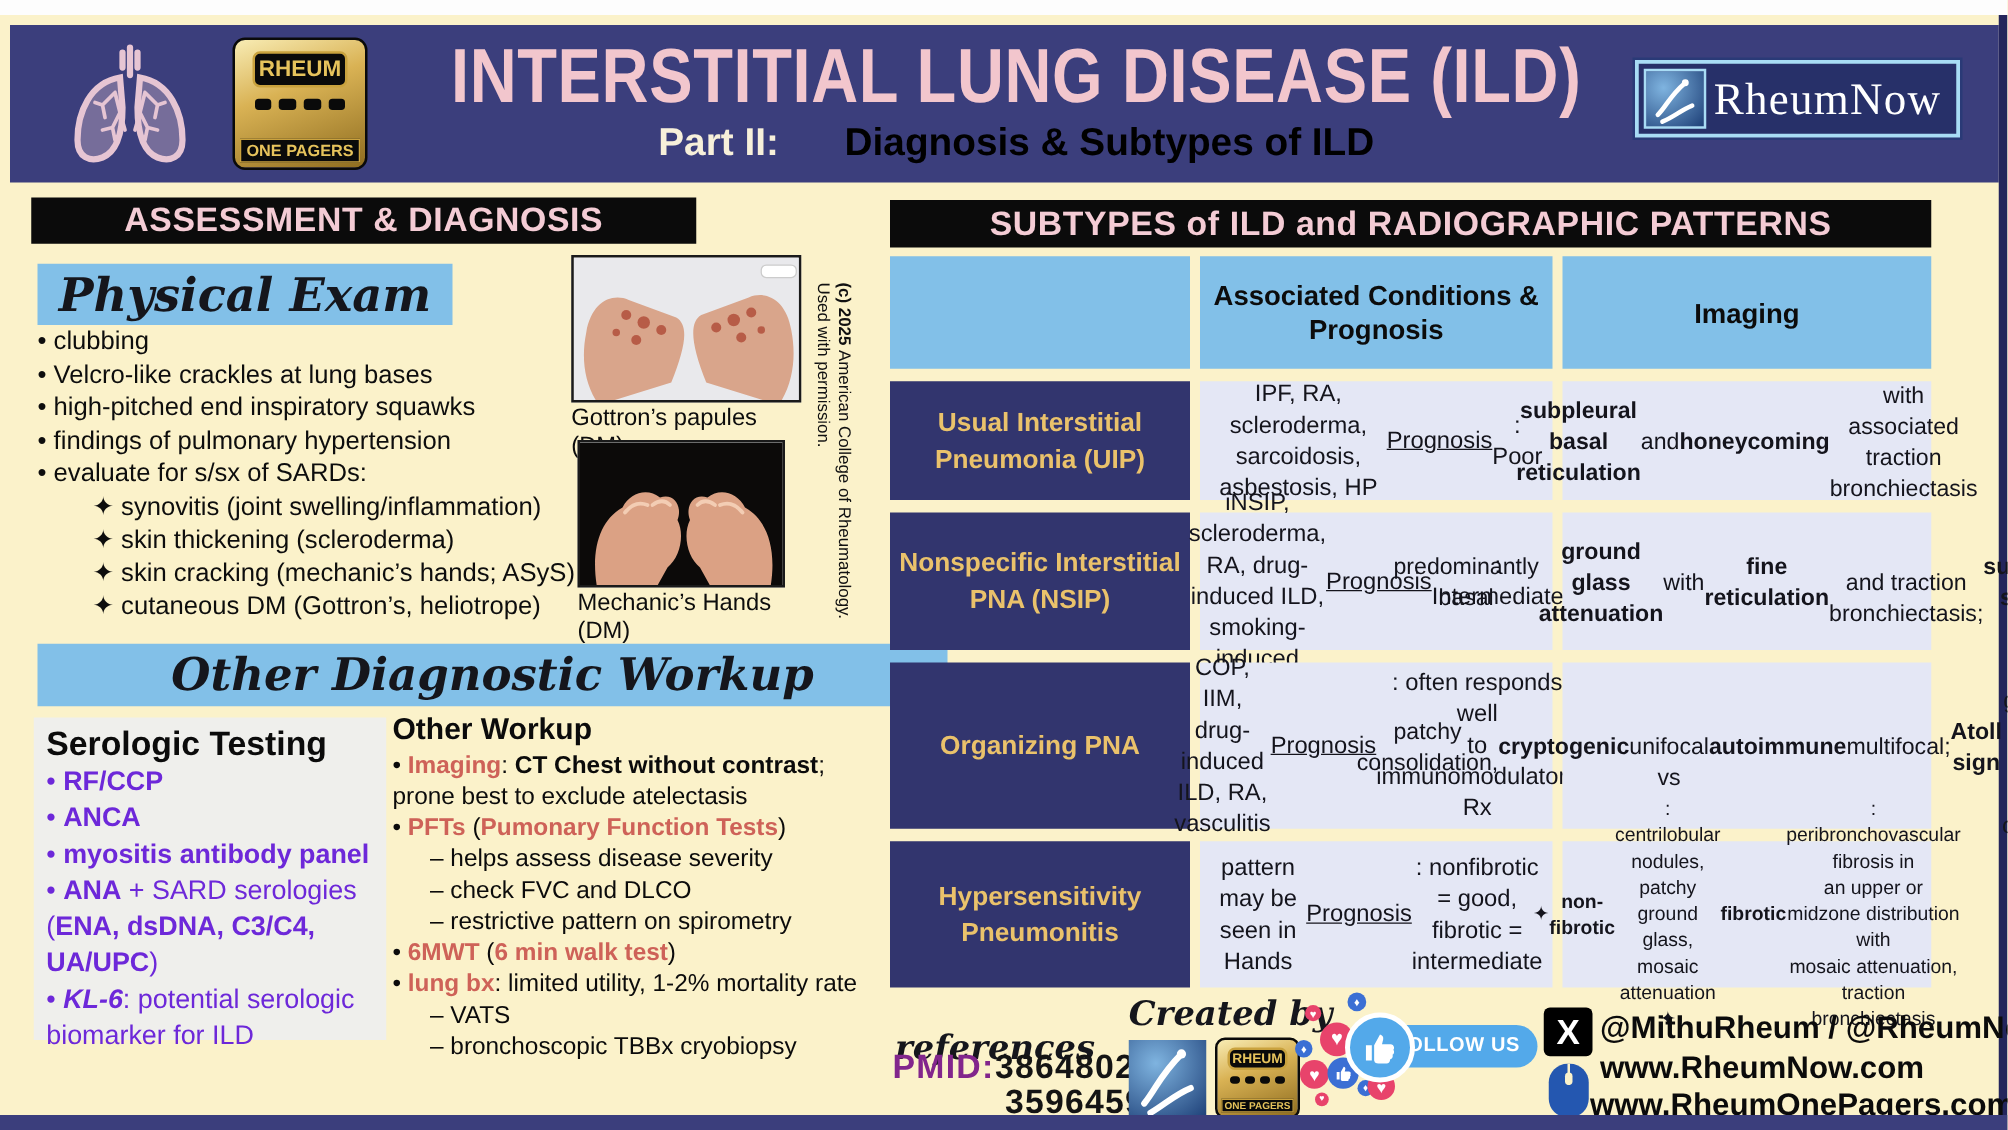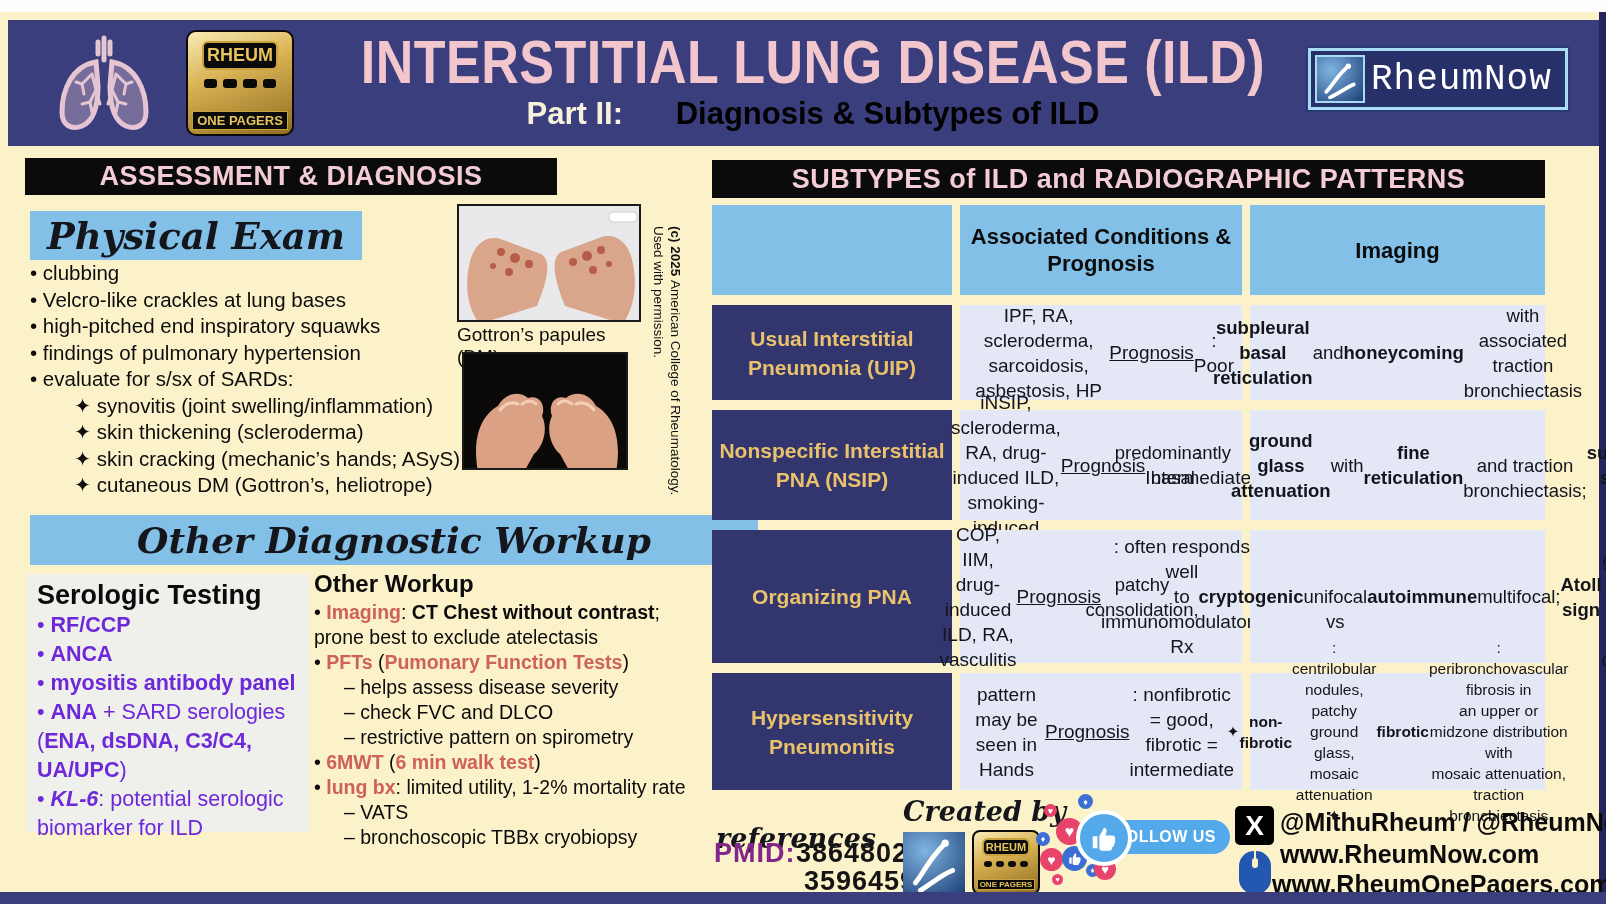--- a/index.html
+++ b/index.html
@@ -31,21 +31,21 @@
   .op-logo .op-dots i { display:block; background:#0a0a0a; border-radius:3px; }
   .op-logo .op-band { margin-top:auto; margin-bottom:4%; width:92%; border:1px solid #caa23e; background:#0a0a0a; color:#e6c35c; font-weight:bold; text-align:center; white-space:nowrap; }
   .op-header { left:186px; top:30px; width:108px; height:106px; }
   .op-header .op-screen { font-size:18px; padding:2px 0; }
   .op-header .op-dots i { width:14px; height:9px; }
   .op-header .op-band { font-size:13px; padding:1px 0; }
 
   
   .rn-logo { left:1308px; top:48px; width:260px; height:62px; background:#273069; border:3px solid #a8dcf5; box-shadow:0 0 0 2px #2a3a77; display:flex; align-items:center; padding:4px; }
   .rn-logo .rn-sq { width:50px; height:48px; border:2px solid #a8dcf5; background:radial-gradient(circle at 30% 30%, #7fb4e0, #1d3f77); margin-right:6px; flex:none; }
-  .rn-logo .rn-word { color:#ffffff; font-family:Liberation Mono, monospace; font-size:36px; letter-spacing:1px; }
+  .rn-logo .rn-word { color:#ffffff; font-family:Liberation Serif, serif; font-size:36px; letter-spacing:1px; }
 
   
   .black-banner { background:#0b0b0b; color:#f4ccd5; font-weight:bold; display:flex; align-items:center; justify-content:center; letter-spacing:0.5px; }
 
   
   .blue-banner { background:#82c0e8; display:flex; align-items:center; justify-content:center; }
   .script { font-family:"DejaVu Serif", serif; font-style:italic; font-weight:600; color:#15161c; }
 
   
   .pe-list { left:30px; top:260px; width:430px; font-size:20.5px; color:#0d0d0d; line-height:26.5px; }
@@ -204,20 +204,21 @@
         <path d="M14 118 C8 86 16 62 34 52 C40 40 54 36 64 44 C76 40 82 52 78 62 C84 74 80 92 70 100 L60 118Z" fill="#dba184"></path>
         <path d="M152 118 C158 86 150 62 132 52 C126 40 112 36 102 44 C90 40 84 52 88 62 C82 74 86 92 96 100 L106 118Z" fill="#dba184"></path>
         <g fill="none" stroke="#f3cdb4" stroke-width="3" stroke-linecap="round">
           <path d="M36 56 q8 -10 18 -6"></path>
             <path d="M58 50 q8 -6 14 0"></path>
           <path d="M130 56 q-8 -10 -18 -6"></path>
             <path d="M108 50 q-8 -6 -14 0"></path>
         </g>
       </svg>
     </div>
+    <figcaption class="photo-cap">Mechanic’s Hands (DM)</figcaption>
   </figure>
 
   <div class="abs copyright">
     <div><span class="b">(c) 2025 </span><span>American College of Rheumatology.</span></div>
     <div><span>Used with permission.</span></div>
   </div>
 
   <div class="abs blue-banner" style="left:30px; top:515px; width:728px; height:50px;">
     <span class="script" style="font-size:36px;">Other Diagnostic Workup</span>
   </div>

